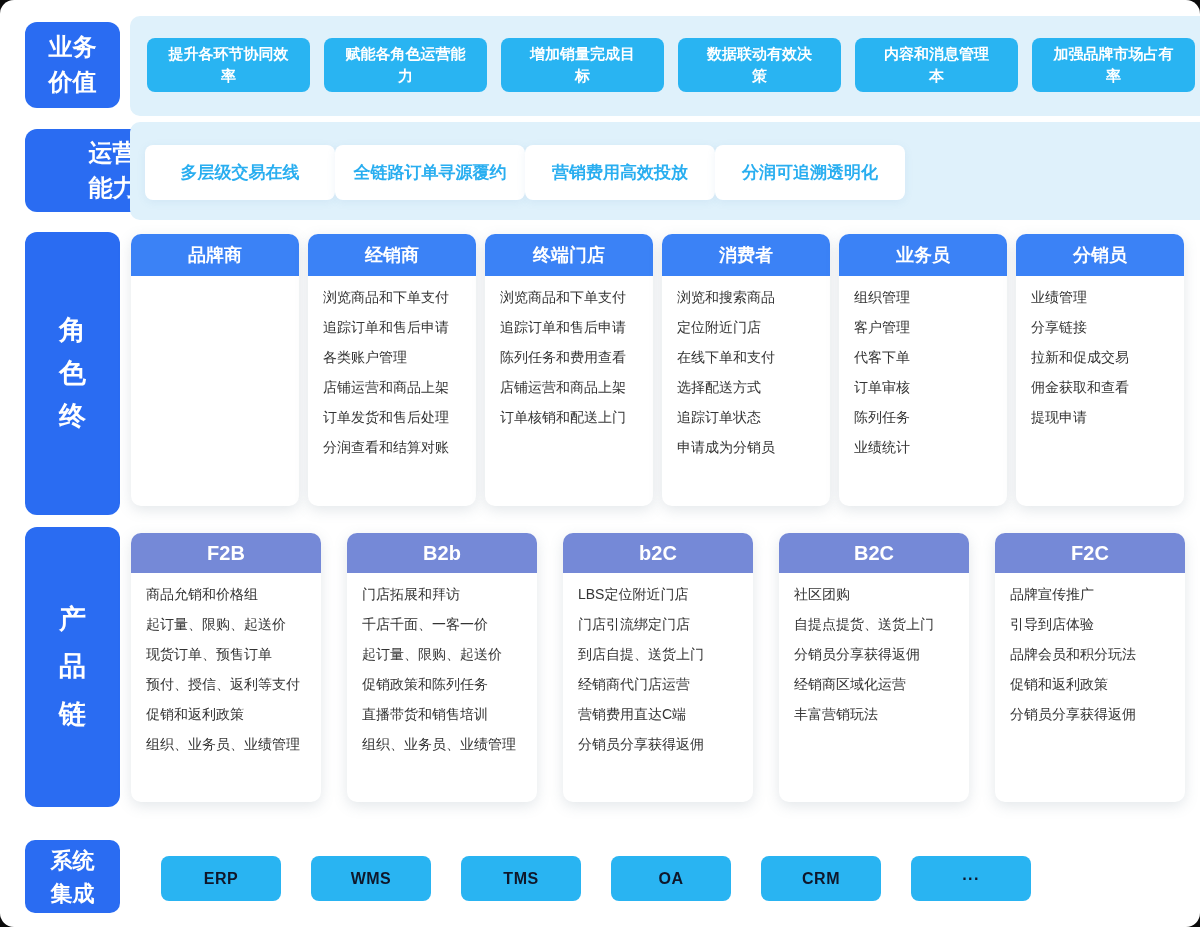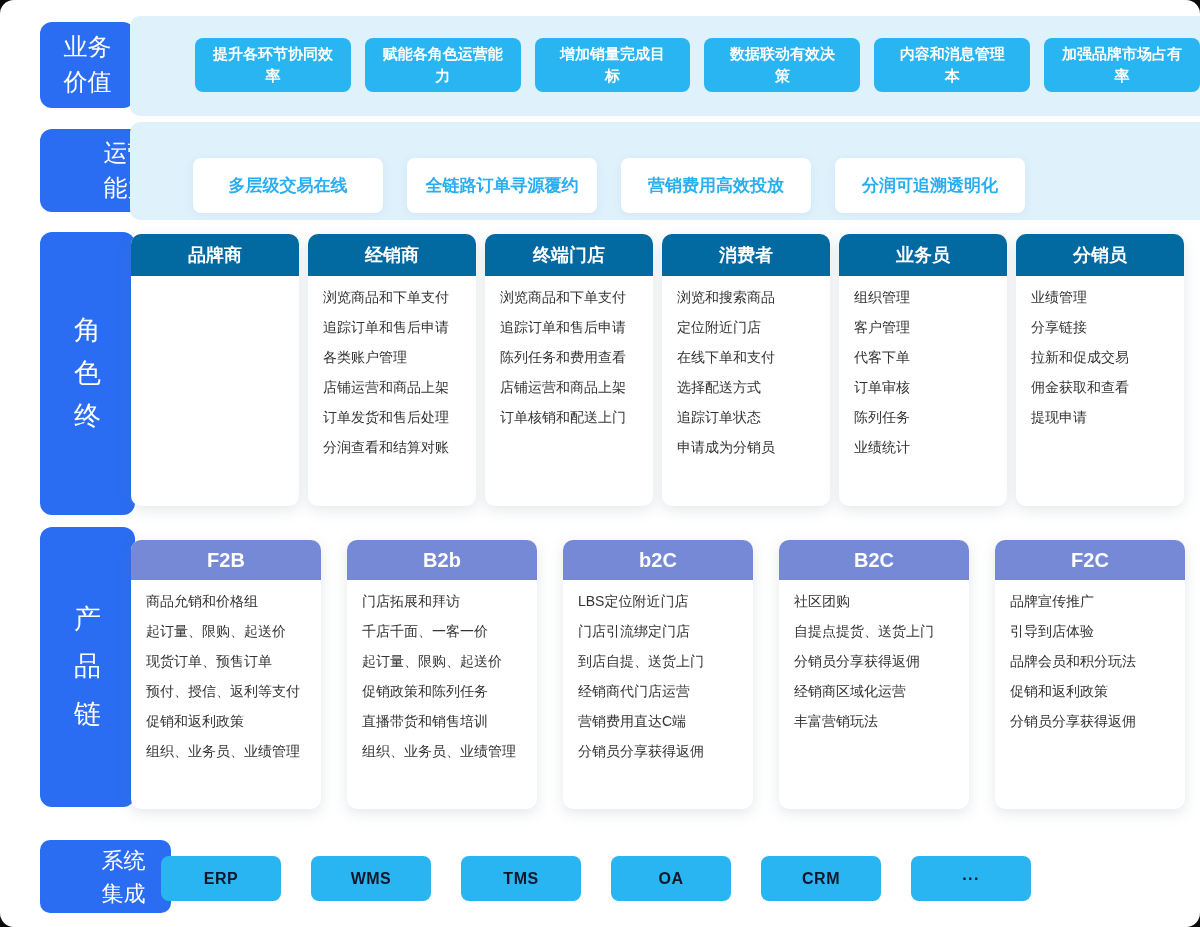--- a/index.html
+++ b/index.html
@@ -1,55 +1,55 @@
 <!DOCTYPE html>
 <html><head>
 <meta charset="utf-8">
 <style>
   html,body{margin:0;padding:0;background:#0b0b0b;}
   body{width:1200px;height:927px;font-family:"Liberation Sans","DejaVu Sans",sans-serif;}
   .page{position:relative;width:1200px;height:927px;background:#ffffff;border-radius:14px;overflow:hidden;}
 
   
-  .side-label{position:absolute;left:40px;width:95px;background:#2a6cf2;color:#fff;
+  .side-label{position:absolute;left:25px;width:95px;background:#2a6cf2;color:#fff;
     border-radius:12px;display:flex;align-items:center;justify-content:center;text-align:left;
-    font-weight:normal;white-space:pre-line;}
+    font-weight:bold;white-space:pre-line;}
   .lbl-bv{top:22px;height:86px;font-size:24px;line-height:1.45;}
   .lbl-oc{top:129px;height:83px;font-size:24px;line-height:1.45;padding-left:40px;}
   .lbl-role{top:232px;height:283px;font-size:27px;line-height:1.6;}
   .lbl-pc{top:527px;height:280px;font-size:27px;line-height:1.75;}
-  .lbl-si{top:840px;height:73px;font-size:22px;line-height:1.5;border-radius:10px;padding-left:36px;}
+  .lbl-si{top:840px;height:73px;font-size:22px;line-height:1.5;border-radius:10px;}
 
   
   .panel{position:absolute;left:130px;width:1070px;background:#dff1fb;border-radius:10px 0 0 10px;}
   .panel-bv{top:16px;height:100px;}
   .panel-oc{top:122px;height:98px;}
 
-  .chip-row{display:flex;margin-left:48px;}
+  .chip-row{display:flex;}
   .panel-bv .chip-row{padding:22px 0 0 17px;gap:14px;}
-  .panel-oc .chip-row{padding:36px 0 0 15px;gap:24px;text-align:right;}
+  .panel-oc .chip-row{padding:23px 0 0 15px;text-align:right;}
 
   .cyan-chip{width:163px;min-height:54px;background:#29b4f2;color:#fff;border-radius:8px;
     display:flex;align-items:center;justify-content:center;text-align:center;
     font-size:15px;font-weight:bold;line-height:1.45;white-space:pre-line;box-sizing:border-box;padding:4px 8px;}
   .white-chip{width:190px;height:55px;background:#ffffff;color:#29aef0;border-radius:8px;
     display:flex;align-items:center;justify-content:center;font-size:17px;font-weight:bold;
     box-shadow:0 2px 8px rgba(90,150,200,0.10);}
 
   
   .cards{position:absolute;display:flex;}
   .cards-role{left:131px;top:234px;gap:9px;}
   .cards-pc{left:131px;top:533px;gap:26px;}
 
   .card{background:#fff;border-radius:10px;box-shadow:0 4px 14px rgba(100,120,140,0.18);box-sizing:border-box;}
   .role-card{width:168px;height:272px;}
-  .pc-card{width:190px;height:269px;margin-top:7px;}
+  .pc-card{width:190px;height:269px;}
   .card-header{color:#fff;font-weight:bold;display:flex;align-items:center;justify-content:center;
     border-radius:10px 10px 0 0;}
-  .role-card .card-header{height:42px;background:#0369a1;font-size:18px;}
+  .role-card .card-header{height:42px;background:#3b82f6;font-size:18px;}
   .pc-card .card-header{height:40px;background:#7589d7;font-size:20px;}
   .card-body{padding:14px 15px 0;}
   .card-item{font-size:14px;font-weight:500;color:#333;line-height:15px;margin:0 0 15px;}
 
   
   .sys-row{position:absolute;left:161px;top:856px;display:flex;gap:30px;}
   .sys-chip{width:120px;height:45px;background:#29b4f2;color:#0f172a;border-radius:8px;
     display:flex;align-items:center;justify-content:center;font-size:16px;font-weight:bold;letter-spacing:0.5px;}
 </style>
 </head>

